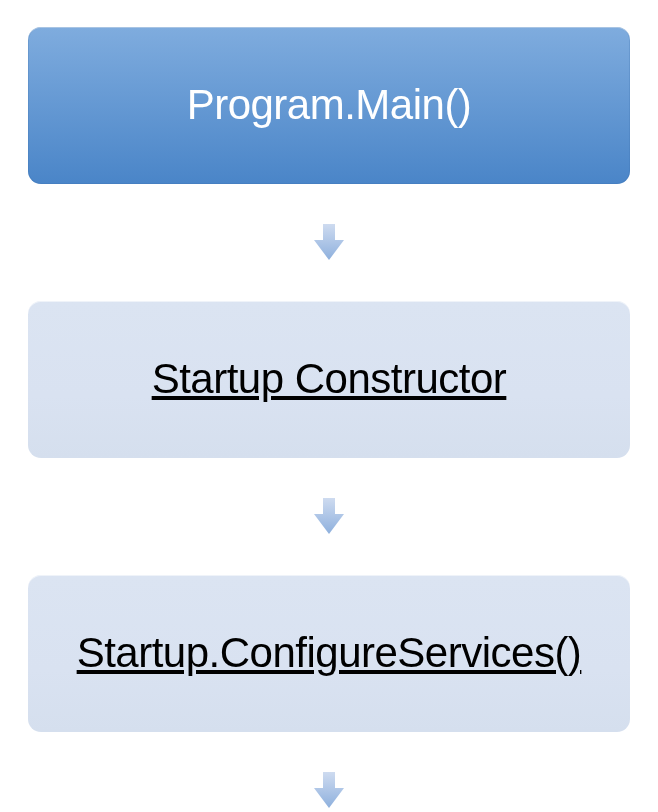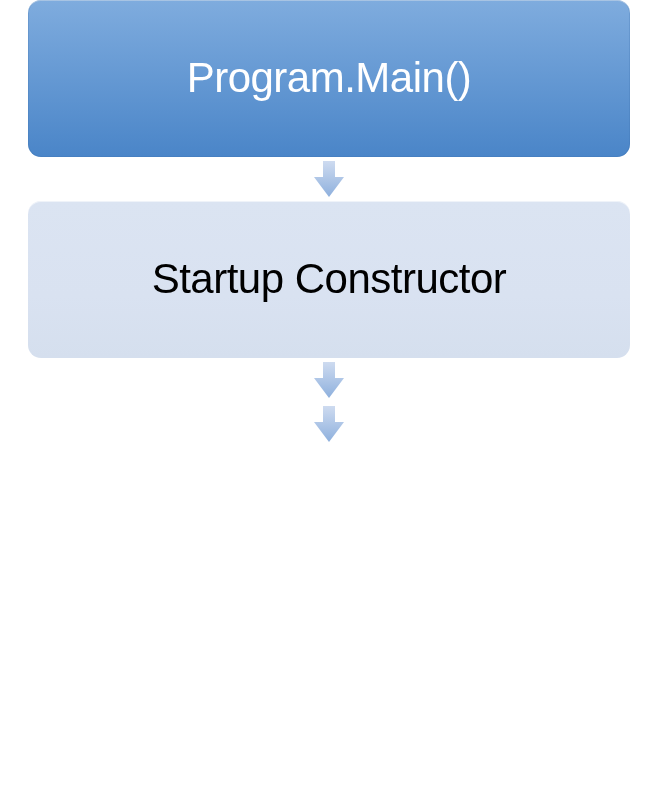--- a/index.html
+++ b/index.html
@@ -6,25 +6,27 @@
     margin: 0;
     padding: 0;
     background: var(--background, #FFFFFF);
     font-family: "Liberation Sans", sans-serif;
   }
   .canvas {
     position: relative;
     width: 658px;
     height: 812px;
     box-sizing: border-box;
+    padding-top: 27px;
     display: flex;
     flex-direction: column;
     align-items: center;
     background: var(--background, #FFFFFF);
     overflow: hidden;
+    justify-content: space-between;
   }
   .node {
     width: 602px;
     height: 157px;
     border-radius: 13px;
     display: flex;
     align-items: center;
     justify-content: center;
     text-align: center;
     flex: 0 0 auto;
@@ -38,20 +40,21 @@
   }
   .node.primary .node-label {
     color: var(--primary-text, #FFFFFF);
   }
   .node.secondary {
     background: linear-gradient(to bottom, #DBE4F2 0%, var(--secondary-fill, #D9E2F1) 60%, #D5DFEE 100%);
     box-shadow: inset 0 1px 0 rgba(255,255,255,0.55);
   }
   .node.secondary .node-label {
     color: var(--secondary-text, #000000);
+    text-decoration: underline;
   }
   .node-label {
     font-size: 42px;
     line-height: 1.1;
     letter-spacing: -0.5px;
     white-space: nowrap;
   }
   .connector {
     height: 44px;
     flex: 0 0 auto;
@@ -96,20 +99,23 @@
   <div class="node secondary">
     <span class="node-label">Startup Constructor</span>
   </div>
 
   <div class="connector">
     <svg viewBox="0 0 32 36" width="32" height="36">
       <path d="M10 0 H22 V16 H31 L16 36 L1 16 H10 Z" fill="url(#arrowGrad)"></path>
     </svg>
   </div>
 
+  <div class="node secondary">
+    <span class="node-label">Startup.ConfigureServices()</span>
+  </div>
 
   <div class="connector">
     <svg viewBox="0 0 32 36" width="32" height="36">
       <path d="M10 0 H22 V16 H31 L16 36 L1 16 H10 Z" fill="url(#arrowGrad)"></path>
     </svg>
   </div>
 
 
 </div>
 

